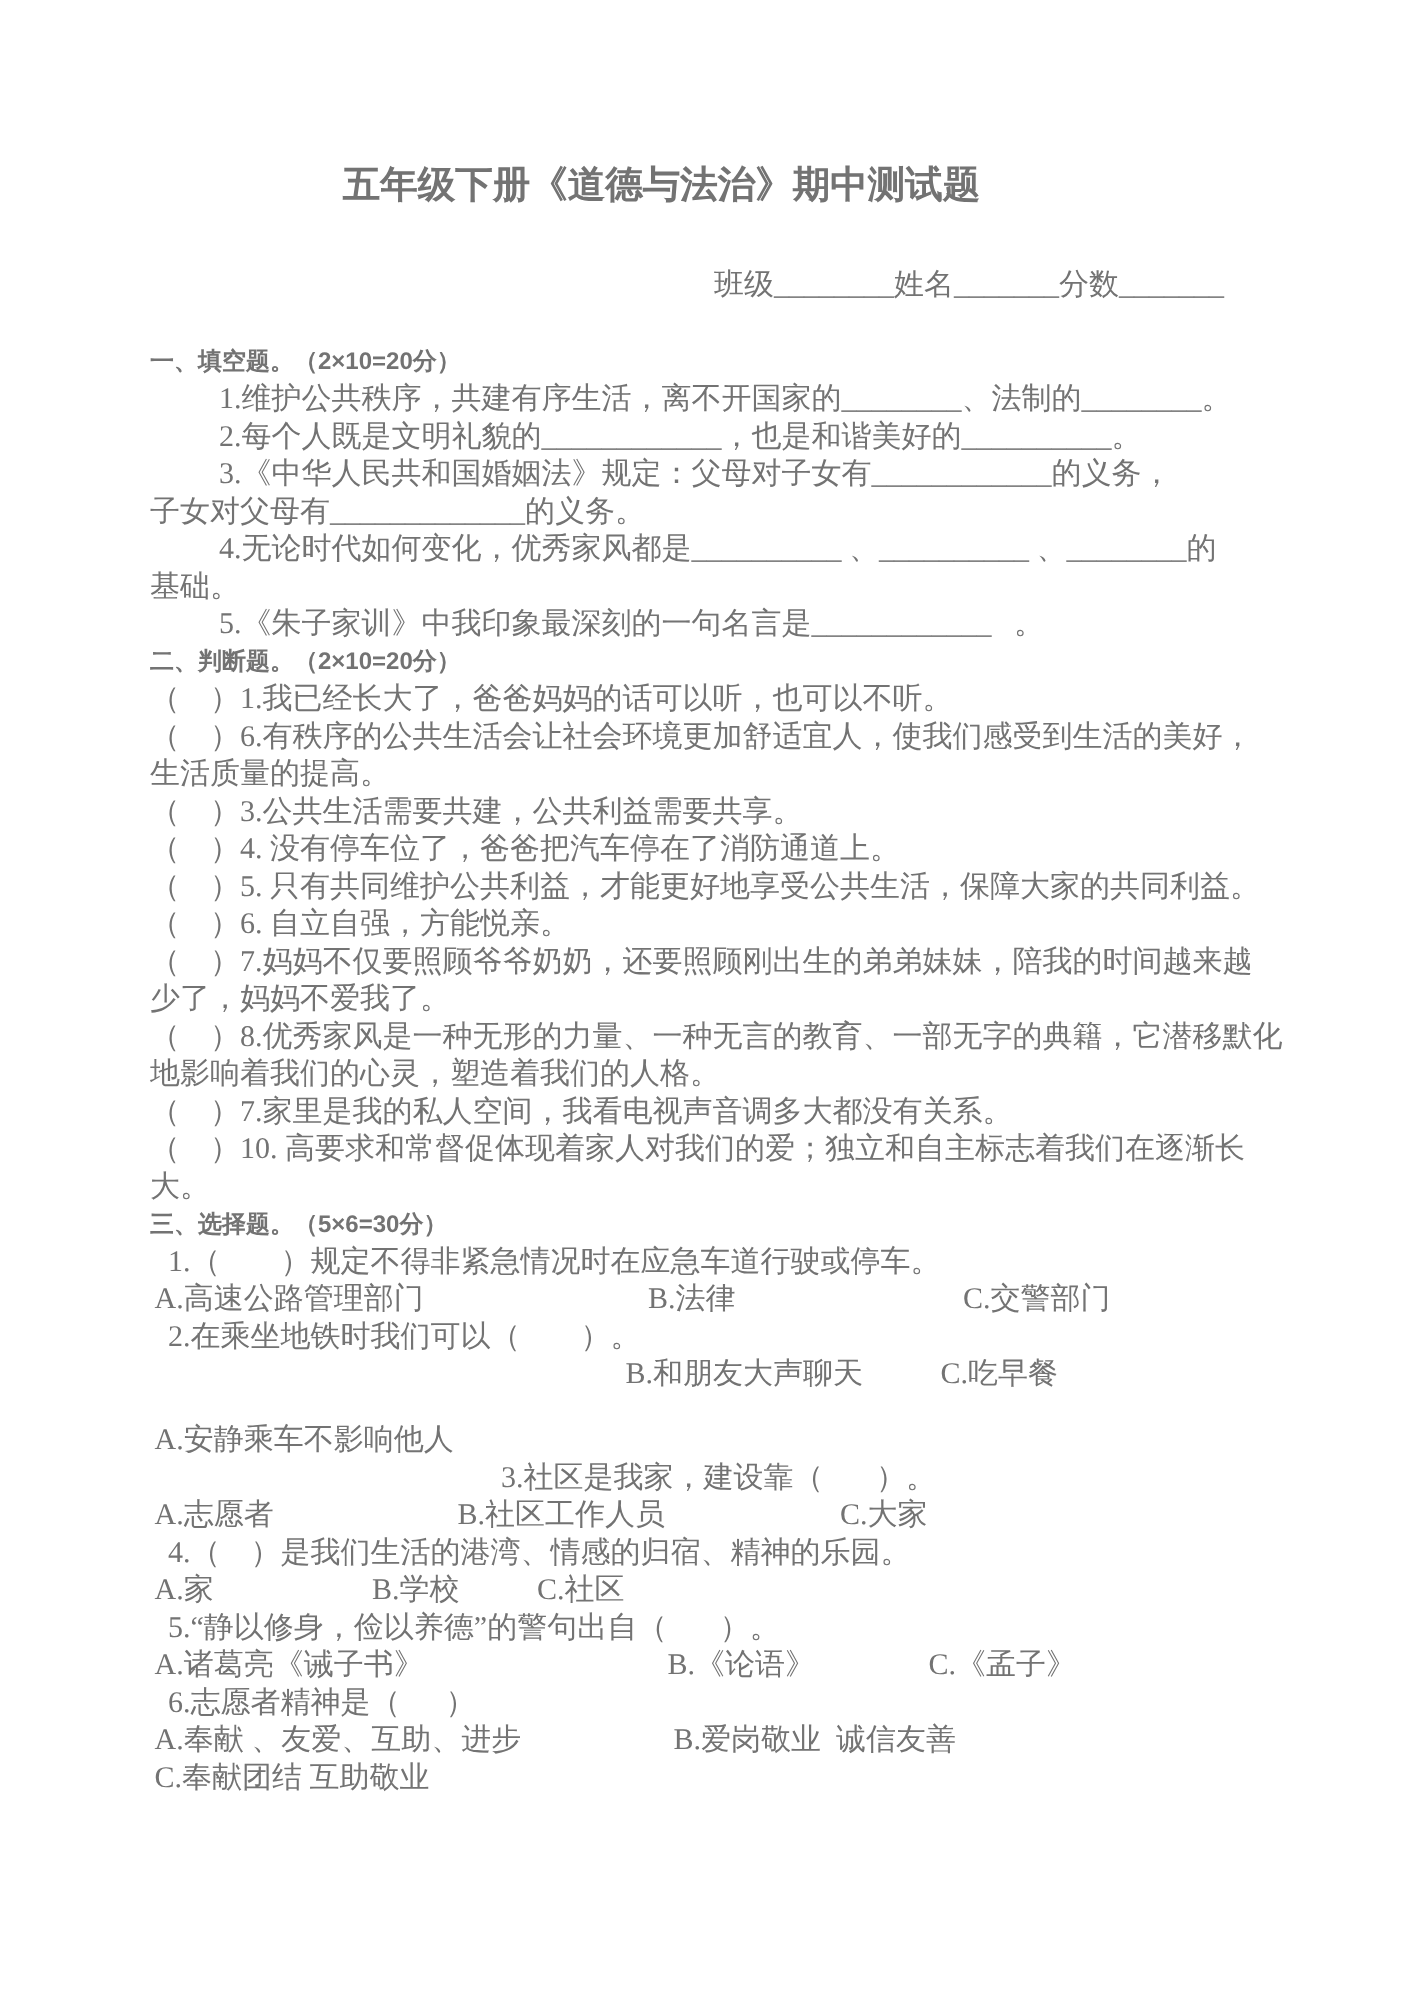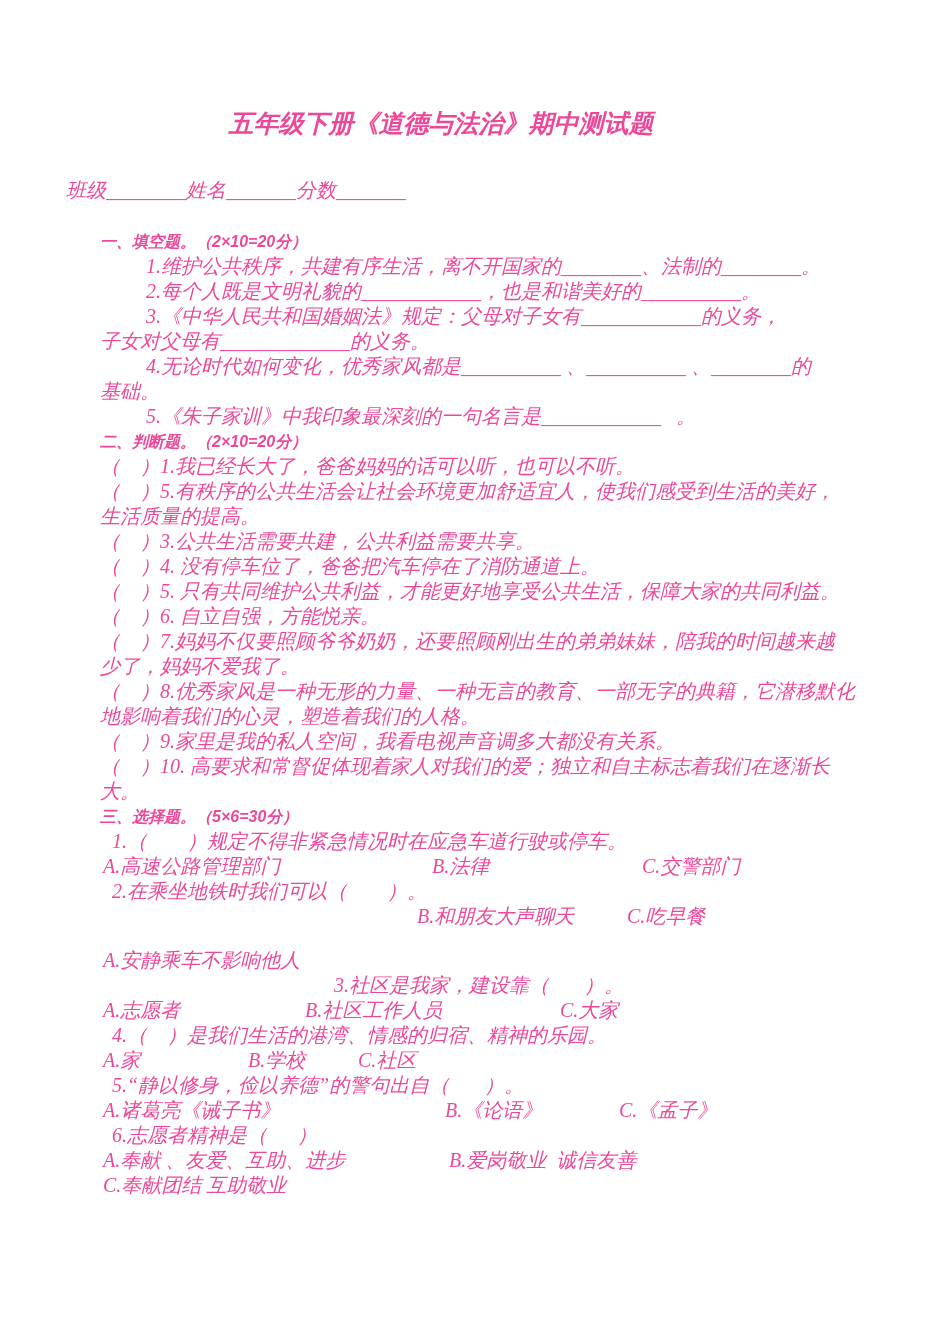--- a/index.html
+++ b/index.html
@@ -1,28 +1,28 @@
 <!DOCTYPE html>
 <html lang="zh"><head>
 <meta charset="utf-8">
 <style>
   html,body{margin:0;padding:0;background:#fff;}
   .page{
-    width:950px;height:1344px;background:#ffffff;color:#ec4899;
+    width:950px;height:1344px;background:#ffffff;color:#737373;
     font-family:"Liberation Serif",serif;font-size:20px;
     box-sizing:border-box;padding:106px 100px 0 100px;
-    overflow:hidden;position:relative;font-style:italic;
+    overflow:hidden;position:relative;
   }
   .title{
     margin:0;font-size:25px;font-weight:bold;line-height:36px;
     text-align:center;position:relative;left:-34px;
     font-family:"Liberation Serif",serif;white-space:pre;
   }
   .info{
-    margin:36px 0 0 0;line-height:25px;text-align:left;
+    margin:36px 0 0 0;line-height:25px;text-align:right;
     position:relative;left:-34px;white-space:pre;
   }
   .sec-heading{
     margin:0;font-family:"Liberation Sans",sans-serif;
     font-weight:bold;font-size:16px;line-height:25px;white-space:pre;
   }
   .h1m{margin-top:26px;}
   .h4m{margin-top:25px;}
   .line{margin:0;line-height:25px;white-space:pre;}
   .ind2{padding-left:46px;}
@@ -53,31 +53,31 @@
     <p class="line ind2">3.《中华人民共和国婚姻法》规定：父母对子女有____________的义务，</p>
     <p class="line">子女对父母有_____________的义务。</p>
     <p class="line ind2">4.无论时代如何变化，优秀家风都是__________ 、__________ 、________的</p>
     <p class="line">基础。</p>
     <p class="line ind2">5.《朱子家训》中我印象最深刻的一句名言是____________   。</p>
   </section>
 
   <section>
     <p class="sec-heading">二、判断题。（2×10=20分）</p>
     <p class="line">（    ）1.我已经长大了，爸爸妈妈的话可以听，也可以不听。</p>
-    <p class="line">（    ）5.有秩序的公共生活会让社会环境更加舒适宜人，使我们感受到生活的美好，</p>
+    <p class="line">（    ）6.有秩序的公共生活会让社会环境更加舒适宜人，使我们感受到生活的美好，</p>
     <p class="line">生活质量的提高。</p>
     <p class="line">（    ）3.公共生活需要共建，公共利益需要共享。</p>
     <p class="line">（    ）4. 没有停车位了，爸爸把汽车停在了消防通道上。</p>
     <p class="line">（    ）5. 只有共同维护公共利益，才能更好地享受公共生活，保障大家的共同利益。</p>
     <p class="line">（    ）6. 自立自强，方能悦亲。</p>
     <p class="line">（    ）7.妈妈不仅要照顾爷爷奶奶，还要照顾刚出生的弟弟妹妹，陪我的时间越来越</p>
     <p class="line">少了，妈妈不爱我了。</p>
     <p class="line">（    ）8.优秀家风是一种无形的力量、一种无言的教育、一部无字的典籍，它潜移默化</p>
     <p class="line">地影响着我们的心灵，塑造着我们的人格。</p>
-    <p class="line">（    ）9.家里是我的私人空间，我看电视声音调多大都没有关系。</p>
+    <p class="line">（    ）7.家里是我的私人空间，我看电视声音调多大都没有关系。</p>
     <p class="line">（    ）10. 高要求和常督促体现着家人对我们的爱；独立和自主标志着我们在逐渐长</p>
     <p class="line">大。</p>
   </section>
 
   <section>
     <p class="sec-heading">三、选择题。（5×6=30分）</p>
     <p class="line ind1">1.（        ）规定不得非紧急情况时在应急车道行驶或停车。</p>
     <p class="opt"><span class="w1a">A.高速公路管理部门</span><span class="w1b">B.法律</span><span>C.交警部门</span></p>
     <p class="line ind1">2.在乘坐地铁时我们可以（        ）。</p>
     <p class="opt"><span class="w2a">A.安静乘车不影响他人</span><span class="w2b">B.和朋友大声聊天</span><span>C.吃早餐</span></p>

